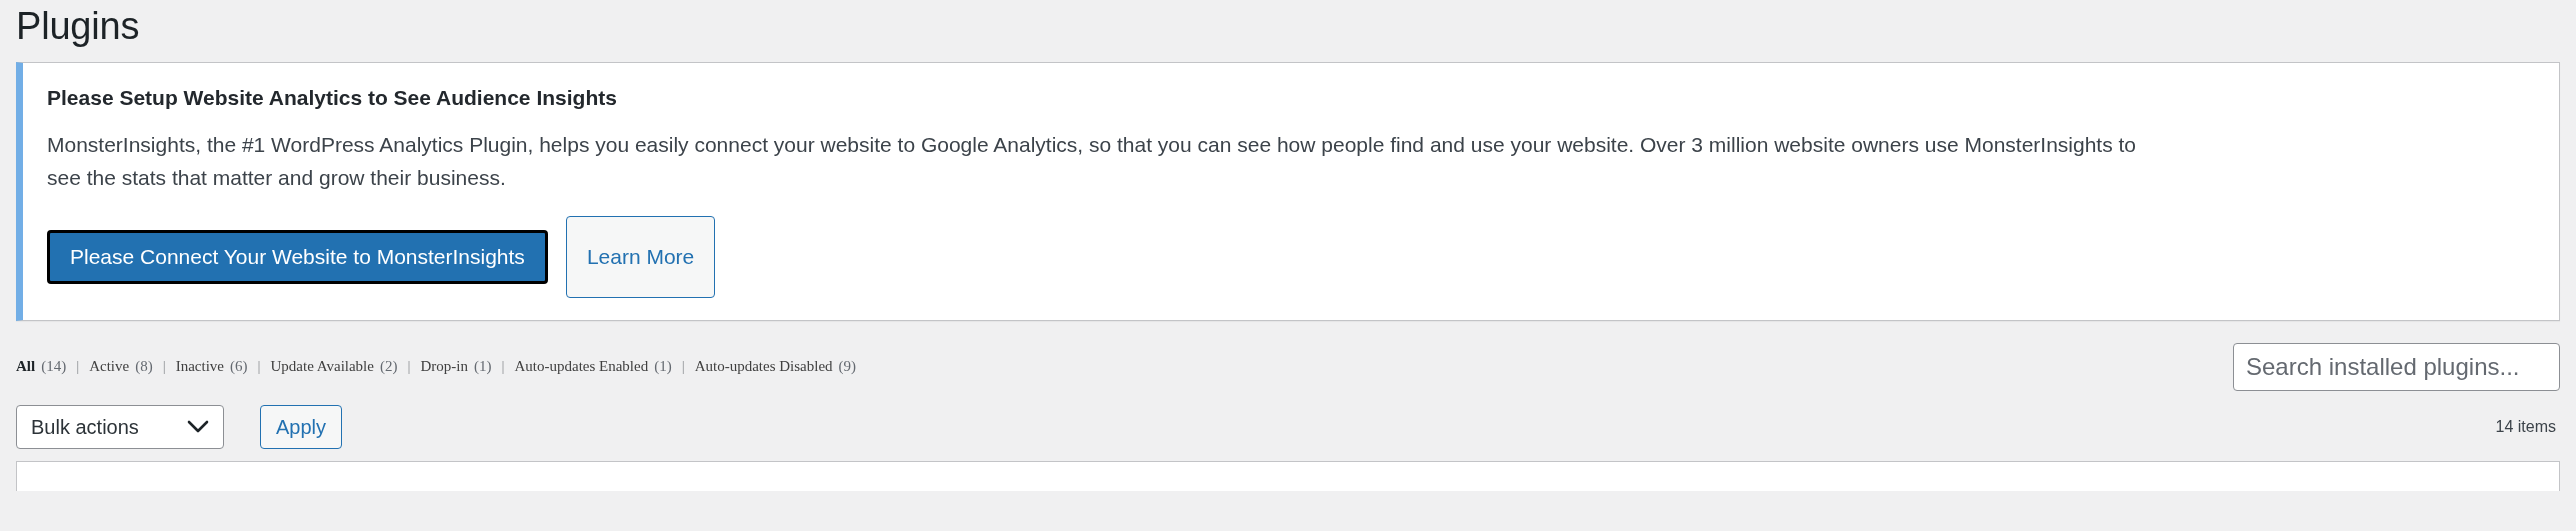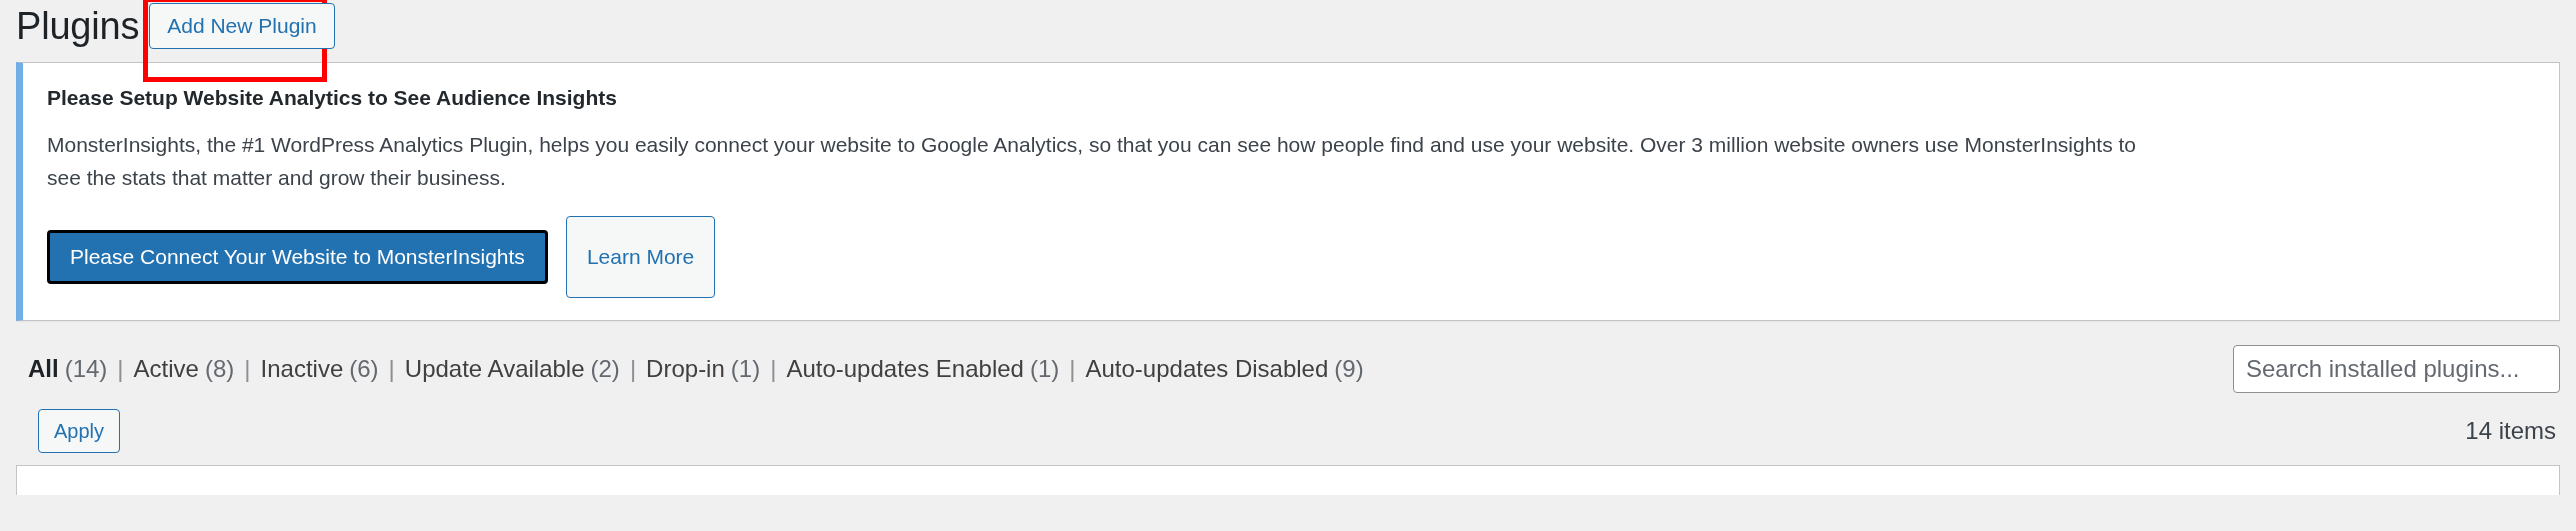--- a/index.html
+++ b/index.html
@@ -126,27 +126,28 @@
   
   .filter-row {
     display: flex;
     align-items: center;
     justify-content: space-between;
     margin: 22px 16px 0 16px;
     min-height: 44px;
   }
   .subsubsub {
     list-style: none;
-    margin: 12px;
+    margin: 0;
     padding: 0;
     display: flex;
     align-items: center;
-    font-size: 24px;
+    font-size: 15px;
     color: #3c434a;
     white-space: nowrap;
+    font-family: Liberation Serif, serif;
   }
   .subsubsub li {
     display: flex;
     align-items: baseline;
   }
   .subsubsub a {
     color: #404040;
     text-decoration: none;
     cursor: pointer;
   }
@@ -228,21 +229,21 @@
     color: #2271b1;
     background: #f6f7f7;
     border: 1px solid #2271b1;
     border-radius: 4px;
     padding: 9px 15px;
     cursor: pointer;
     line-height: 1.2;
     margin-left: 22px;
   }
   .displaying-num {
-    font-size: 24px;
+    font-size: 16px;
     color: #3c434a;
     white-space: nowrap;
     padding-right: 4px;
     margin-left: 40px;
   }
 
   
   .table-peek {
     margin: 10px 16px 0 16px;
     height: 30px;
@@ -250,24 +251,20 @@
     border: 1px solid #c3c4c7;
     border-bottom: none;
     box-sizing: border-box;
   }
 </style>
 </head>
 <body>
 
 <div class="header-row">
   <h1 class="page-title">Plugins</h1>
-  <div class="add-new-wrap">
-    <div class="annotation-box"></div>
-    <a class="page-title-action">Add New Plugin</a>
-  </div>
 </div>
 
 <div class="notice">
   <div class="notice-title">Please Setup Website Analytics to See Audience Insights</div>
   <p class="notice-body">MonsterInsights, the #1 WordPress Analytics Plugin, helps you easily connect your website to Google Analytics, so that you can see how people find and use your website. Over 3 million website owners use MonsterInsights to see the stats that matter and grow their business.</p>
   <div class="notice-actions">
     <a class="btn-primary">Please Connect Your Website to MonsterInsights</a>
     <a class="btn-secondary">Learn More</a>
   </div>
 </div>
@@ -310,19 +307,29 @@
     </li>
   </ul>
 
   <div class="search-box">
     <input type="search" placeholder="Search installed plugins..." style="">
   </div>
 </div>
 
 <div class="tablenav">
   <div class="bulk-group">
+    <span class="select-wrap">
+      <select class="bulk-select">
+        <option>Bulk actions</option>
+      </select>
+      <span class="select-arrow">
+        <svg width="22" height="14" viewBox="0 0 22 14" xmlns="http://www.w3.org/2000/svg">
+          <path d="M2 2 L11 11 L20 2" fill="none" stroke="#1d2327" stroke-width="2.6" stroke-linecap="round" stroke-linejoin="round"></path>
+        </svg>
+      </span>
+    </span>
     <button class="apply-btn">Apply</button>
   </div>
   <span class="displaying-num">14 items</span>
 </div>
 
 <div class="table-peek"></div>
 
 
 </body></html>

